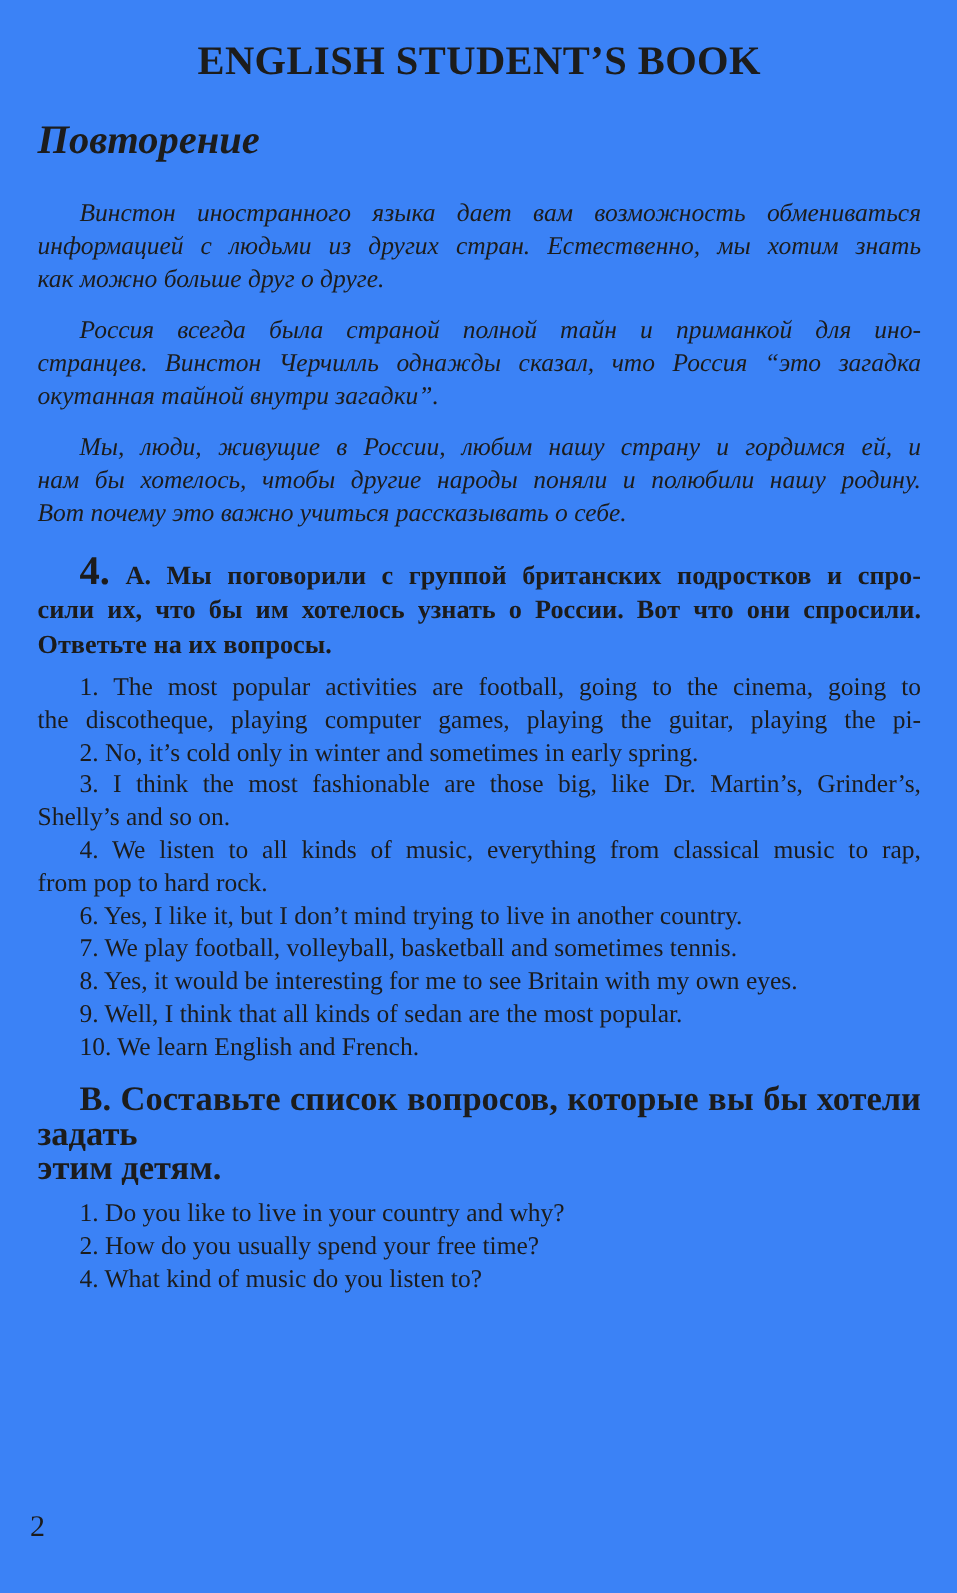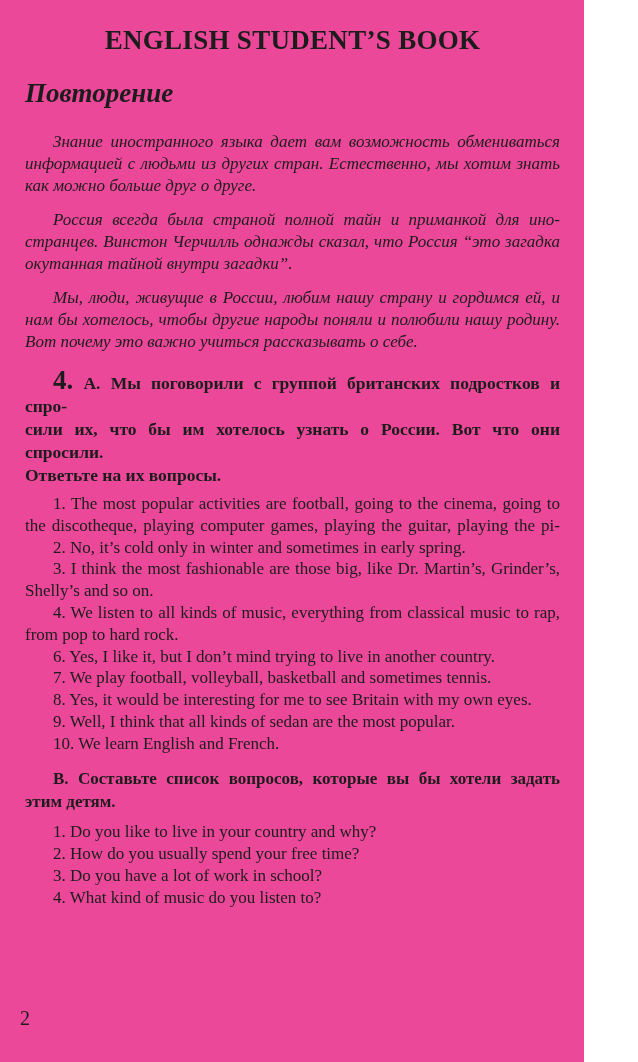--- a/index.html
+++ b/index.html
@@ -10,24 +10,24 @@
   body {
     width: 638px;
     height: 1062px;
     overflow: hidden;
     font-family: "Liberation Serif", "DejaVu Serif", serif;
     color: #1c1c1c;
   }
   .page {
     position: relative;
     box-sizing: border-box;
-    width: 584px;
+    width: 638px;
     height: 1062px;
     padding: 0 24px 0 25px;
-    background: #ec4899;
+    background: #3b82f6;
   }
   .book-title {
     padding-top: 26px;
     text-align: center;
     font-size: 27px;
     line-height: 28px;
     font-weight: bold;
     letter-spacing: 0.3px;
   }
   .unit-heading {
@@ -84,21 +84,21 @@
   }
   .items {
     margin-top: 6px;
     font-size: 17px;
     line-height: 21.8px;
   }
   .item { margin: 0; }
   .b-head {
     margin-top: 12px;
     font-weight: bold;
-    font-size: 17px;
+    font-size: 23px;
     line-height: 23px;
   }
   .qlist {
     margin-top: 8px;
     font-size: 17px;
     line-height: 22px;
   }
   .qlist .pline {
     text-align-last: left;
     text-indent: 28px;
@@ -115,21 +115,21 @@
 <body>
 
 <div class="page">
 
   <div class="book-title">ENGLISH STUDENT’S BOOK</div>
 
 
   <div class="section-heading">Повторение</div>
 
   <div class="para first">
-      <div class="pline">Знание иностранного языка дает вам возможность обмениваться</div>
+      <div class="pline">Винстон иностранного языка дает вам возможность обмениваться</div>
       <div class="pline">информацией с людьми из других стран. Естественно, мы хотим знать</div>
       <div class="pline last">как можно больше друг о друге.</div>
     </div>
   <div class="para">
       <div class="pline">Россия всегда была страной полной тайн и приманкой для ино-</div>
       <div class="pline">странцев. Винстон Черчилль однажды сказал, что Россия “это загадка</div>
       <div class="pline last">окутанная тайной внутри загадки”.</div>
     </div>
   <div class="para">
       <div class="pline">Мы, люди, живущие в России, любим нашу страну и гордимся ей, и</div>
@@ -180,19 +180,18 @@
   </div>
 
   <div class="b-head">
     <div class="pline">В. Составьте список вопросов, которые вы бы хотели задать</div>
     <div class="pline last">этим детям.</div>
   </div>
 
   <div class="qlist">
       <div class="pline">1. Do you like to live in your country and why?</div>
       <div class="pline">2. How do you usually spend your free time?</div>
-      <div class="pline">3. Do you have a lot of work in school?</div>
       <div class="pline last">4. What kind of music do you listen to?</div>
     </div>
 
   <div class="page-number">2</div>
 
 </div>
 
 </body></html>

